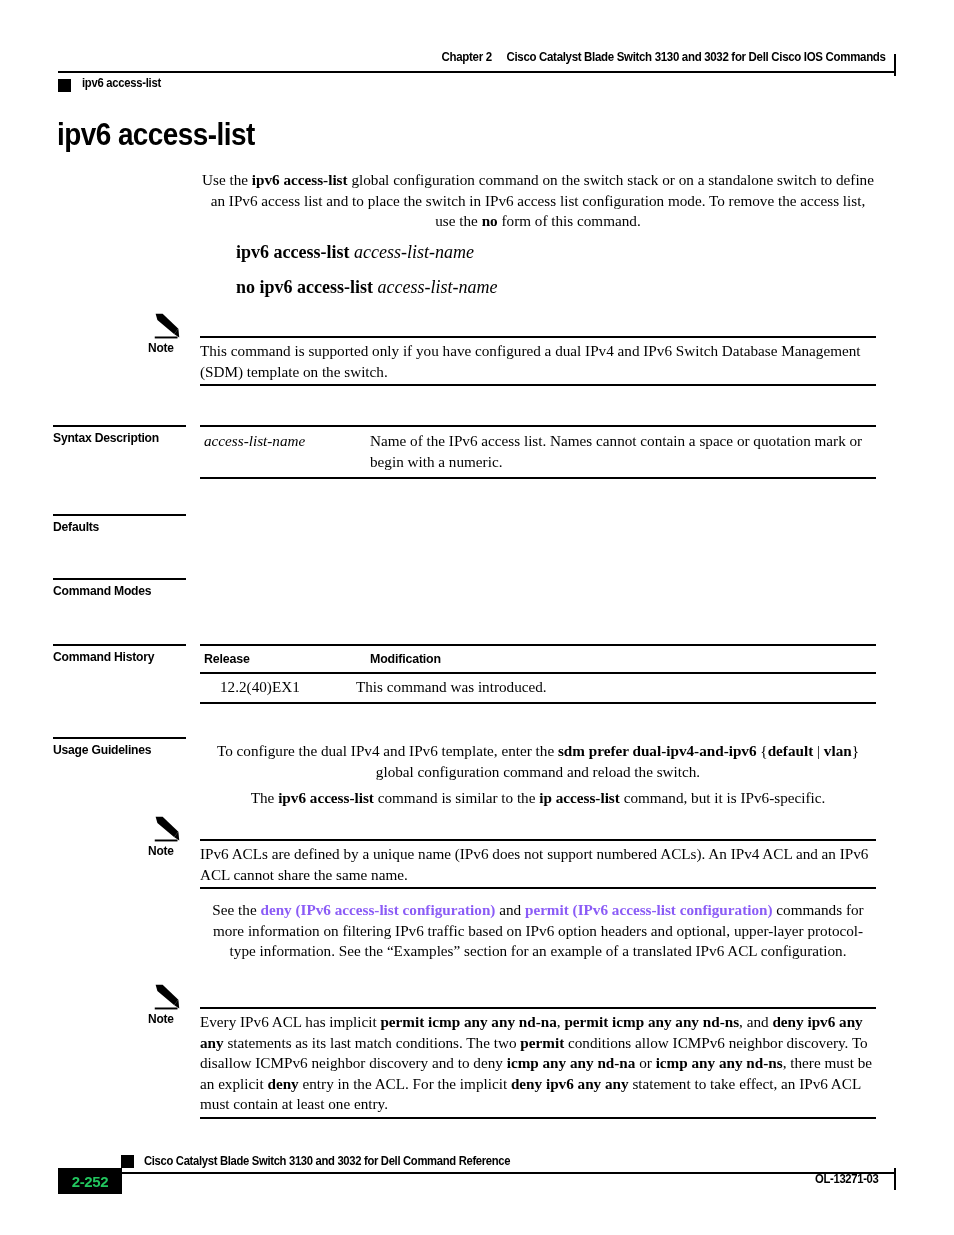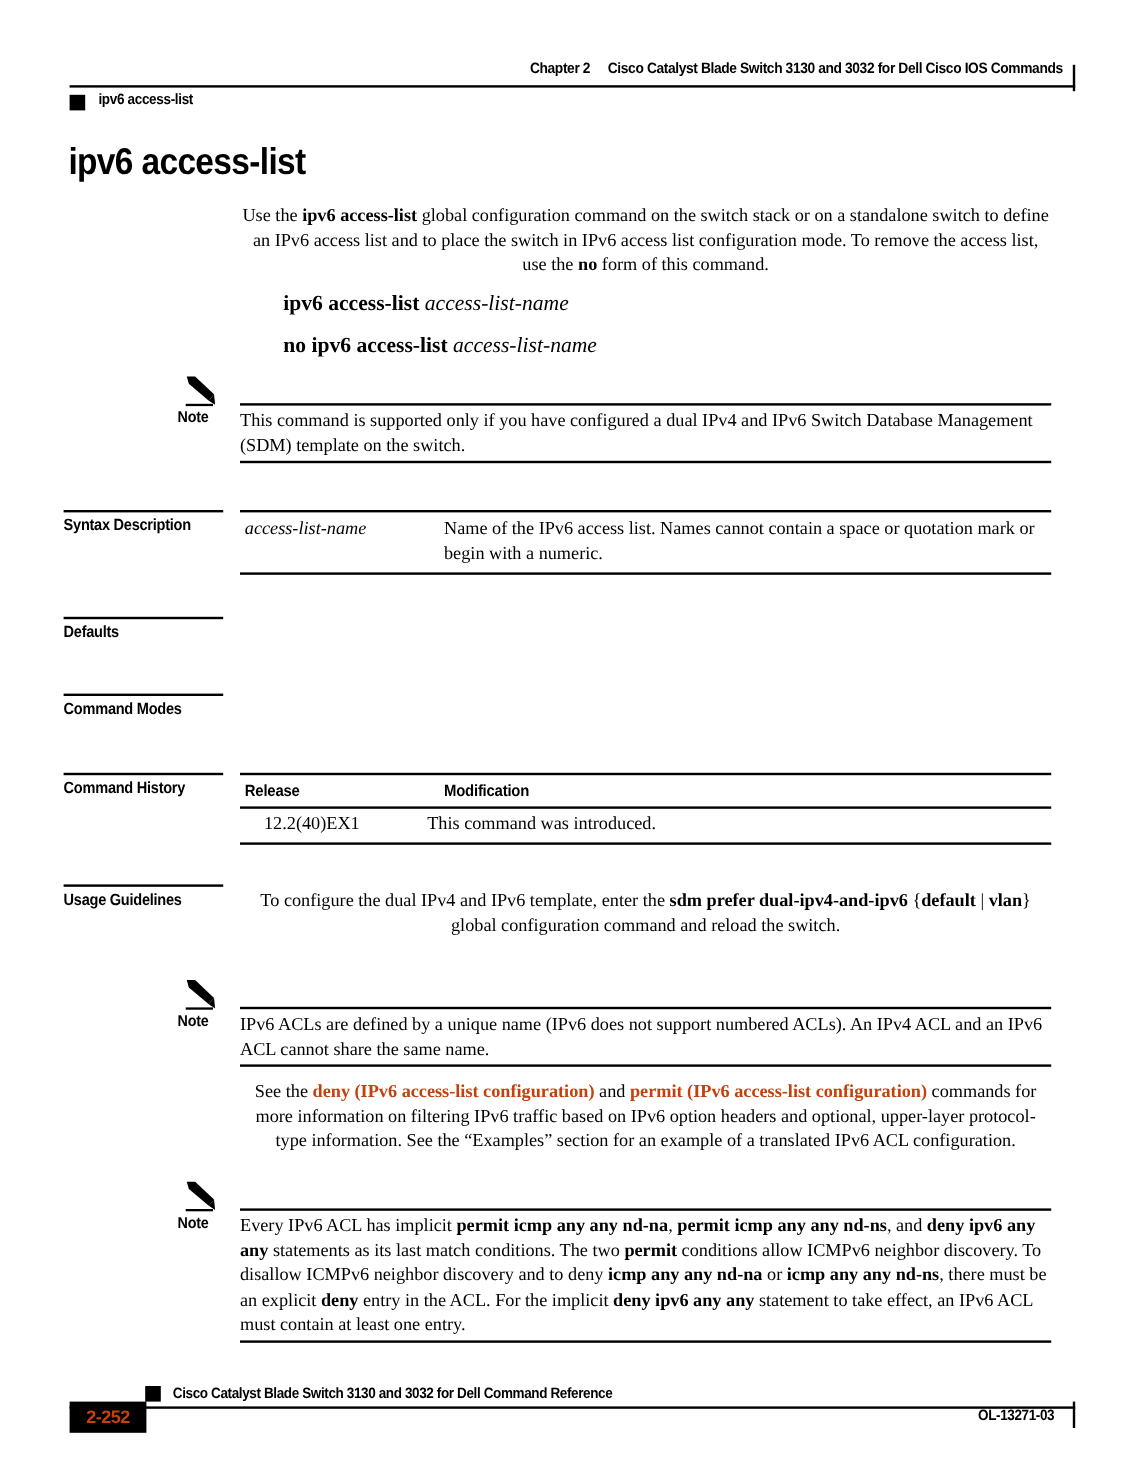--- a/index.html
+++ b/index.html
@@ -101,21 +101,21 @@
     position: absolute;
     left: 200px;
     width: 676px;
     font-family: "Liberation Serif", serif;
     font-size: 15.2px;
     line-height: 20.5px;
     text-align: center;
   }
   .b { font-weight: bold; }
   .i { font-style: italic; }
-  .lnk { color: #c2410c; font-weight: bold; }
+  .lnk { color: #8b5cf6; font-weight: bold; }
 
   
   .syntax-line {
     position: absolute;
     left: 236px;
     font-size: 18px;
     line-height: 20.5px;
     white-space: nowrap;
   }
 
@@ -265,21 +265,21 @@
     height: 22px;
     background: #000;
   }
   .footer-pagebadge {
     position: absolute;
     left: 0px;
     top: 13px;
     width: 64px;
     height: 26px;
     background: #000;
-    color: #c2410c;
+    color: #22c55e;
     font-family: "Liberation Sans", sans-serif;
     font-weight: bold;
     font-size: 15px;
     letter-spacing: -0.4px;
     display: flex;
     align-items: center;
     justify-content: center;
   }
   .footer-docid {
     position: absolute;
@@ -370,20 +370,23 @@
     <div class="tbl-cell" style="left:156px; top:33px; width:500px;">This command was introduced.</div>
     <div class="tbl-rule" style="top:58px;"></div>
   </div>
 
   <div class="sec" style="top:737px;">
     <div class="sec-rule" style="width:133px;"></div>
     <div class="sec-label">Usage Guidelines</div>
   </div>
   <div class="body-col" style="top:741px;">
     <span>To configure the dual IPv4 and IPv6 template, enter the </span><span class="b">sdm prefer dual-ipv4-and-ipv6</span><span> {</span><span class="b">default</span><span> | </span><span class="b">vlan</span><span>} global configuration command and reload the switch.</span>
+  </div>
+  <div class="body-col" style="top:788px;">
+    <span>The </span><span class="b">ipv6 access-list</span><span> command is similar to the </span><span class="b">ip access-list</span><span> command, but it is IPv6-specific.</span>
   </div>
 
   <div class="note" style="top:815px;">
     <svg class="note-icon" viewBox="0 0 34 32">
       <polygon points="4,2 12,2 30,19 25,25 6,9" fill="#000"></polygon>
       <polygon points="25,25 30,19 31,29" fill="#000"></polygon>
       <rect x="3" y="28" width="26" height="2.2" fill="#000"></rect>
     </svg>
     <div class="note-label">Note</div>
     <div class="note-rule-top"></div>

